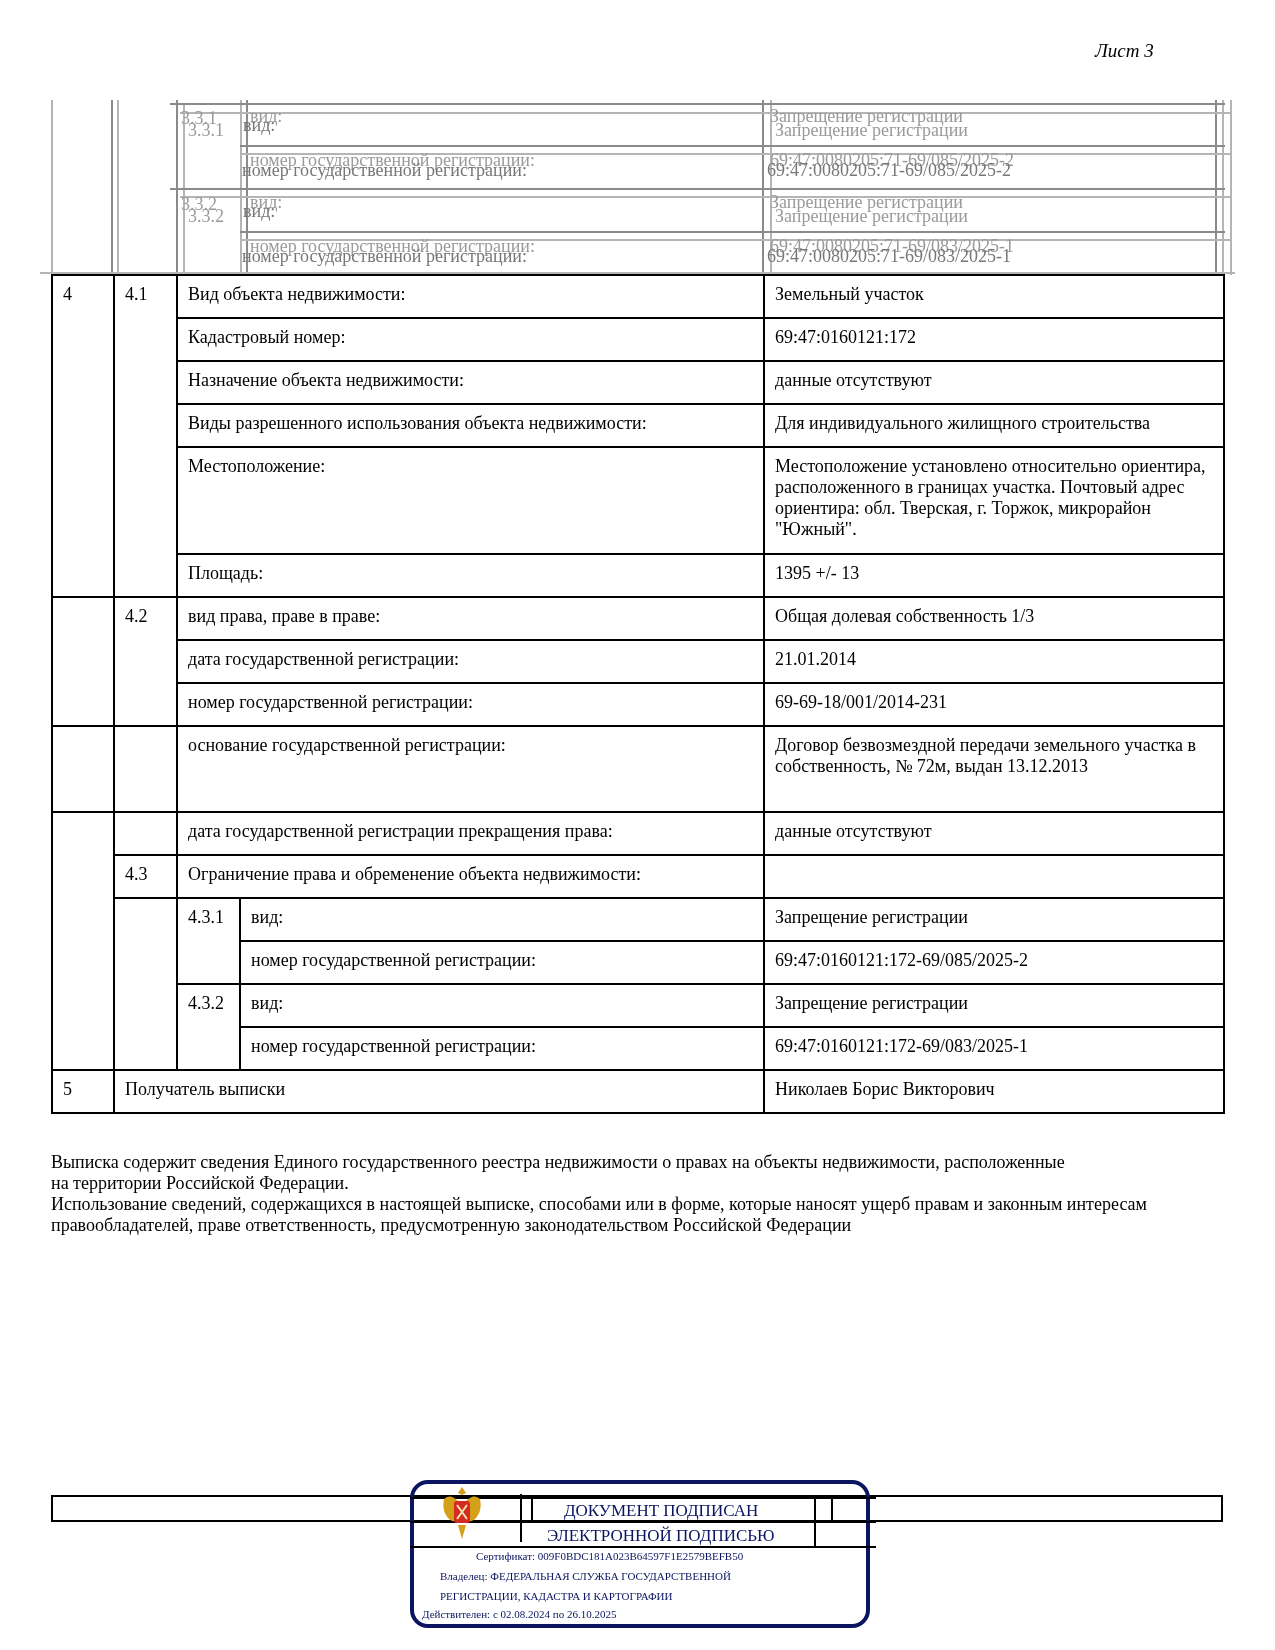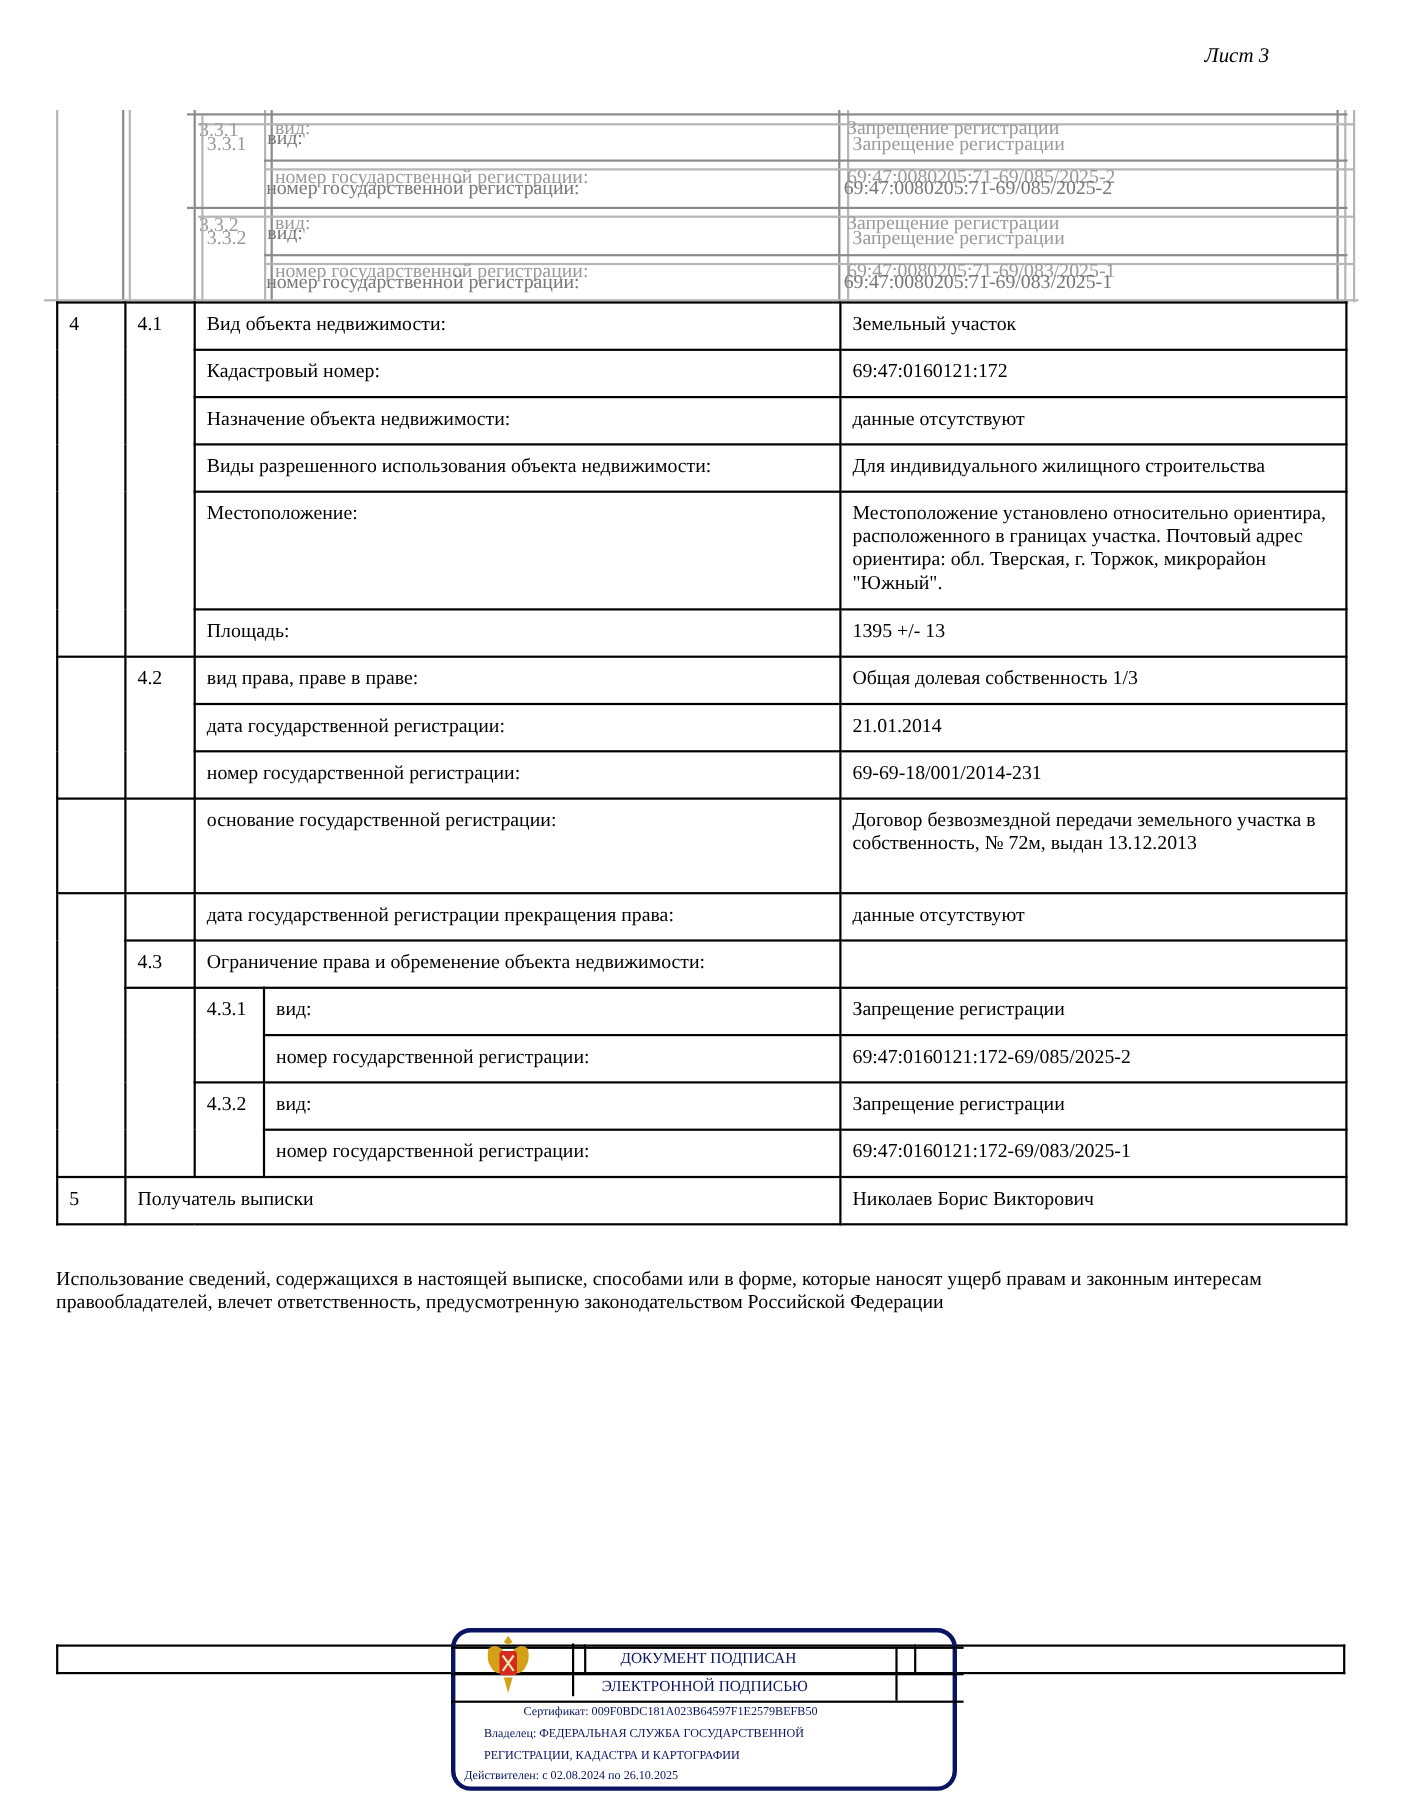--- a/index.html
+++ b/index.html
@@ -18,21 +18,21 @@
   .tbl td { border: 2.5px solid #000; padding: 8px 10px 6px 10px; vertical-align: top; font-size: 18px; line-height: 21px; }
   .tbl tr { height: 43px; }
 
   .note { position: absolute; left: 51px; top: 1152px; width: 1180px; font-size: 18px; line-height: 21px; }
 
   
   .sigtbl { position: absolute; left: 51px; top: 1495px; width: 1170px; border-collapse: collapse; table-layout: fixed; }
   .sigtbl td { border: 2px solid #000; height: 23px; padding: 0 2px; font-size: 18px; vertical-align: bottom; }
   .stamp { position: absolute; left: 410px; top: 1480px; width: 460px; height: 148px;
            border: 4px solid #0b1460; border-radius: 18px; box-sizing: border-box; }
-  .stamp-title { position: absolute; font-size: 14px; color: #0b1460; white-space: nowrap; }
+  .stamp-title { position: absolute; font-size: 17px; color: #0b1460; white-space: nowrap; }
   .stamp-line { position: absolute; font-size: 11px; color: #0b1460; white-space: nowrap; }
   .emblem { position: absolute; left: 440px; top: 1483px; width: 44px; height: 60px; }
 </style>
 </head>
 <body>
 
 <div class="abs sheet-label">Лист 3</div>
 
 <div>
   <div class="gline" style="left:51px;top:100px;width:2px;height:175px;"></div>
@@ -172,21 +172,22 @@
 
   <tr>
     <td>5</td>
     <td colspan="3">Получатель выписки</td>
     <td>Николаев Борис Викторович</td>
   </tr>
 </tbody>
   </table>
 
 <div class="note">
-  <div>Использование сведений, содержащихся в настоящей выписке, способами или в форме, которые наносят ущерб правам и законным интересам правообладателей, влечет ответственность, предусмотренную законодательством Российской Федерации</div>
+  <div style="width:1030px">Выписка содержит сведения Единого государственного реестра недвижимости о правах на объекты недвижимости, расположенные на территории Российской Федерации.</div>
+  <div>Использование сведений, содержащихся в настоящей выписке, способами или в форме, которые наносят ущерб правам и законным интересам правообладателей, праве ответственность, предусмотренную законодательством Российской Федерации</div>
 </div>
 
 <table class="sigtbl">
   <colgroup>
       <col style="width:480px">
       <col style="width:300px">
       <col style="width:390px">
     </colgroup>
   <tbody>
       <tr>

